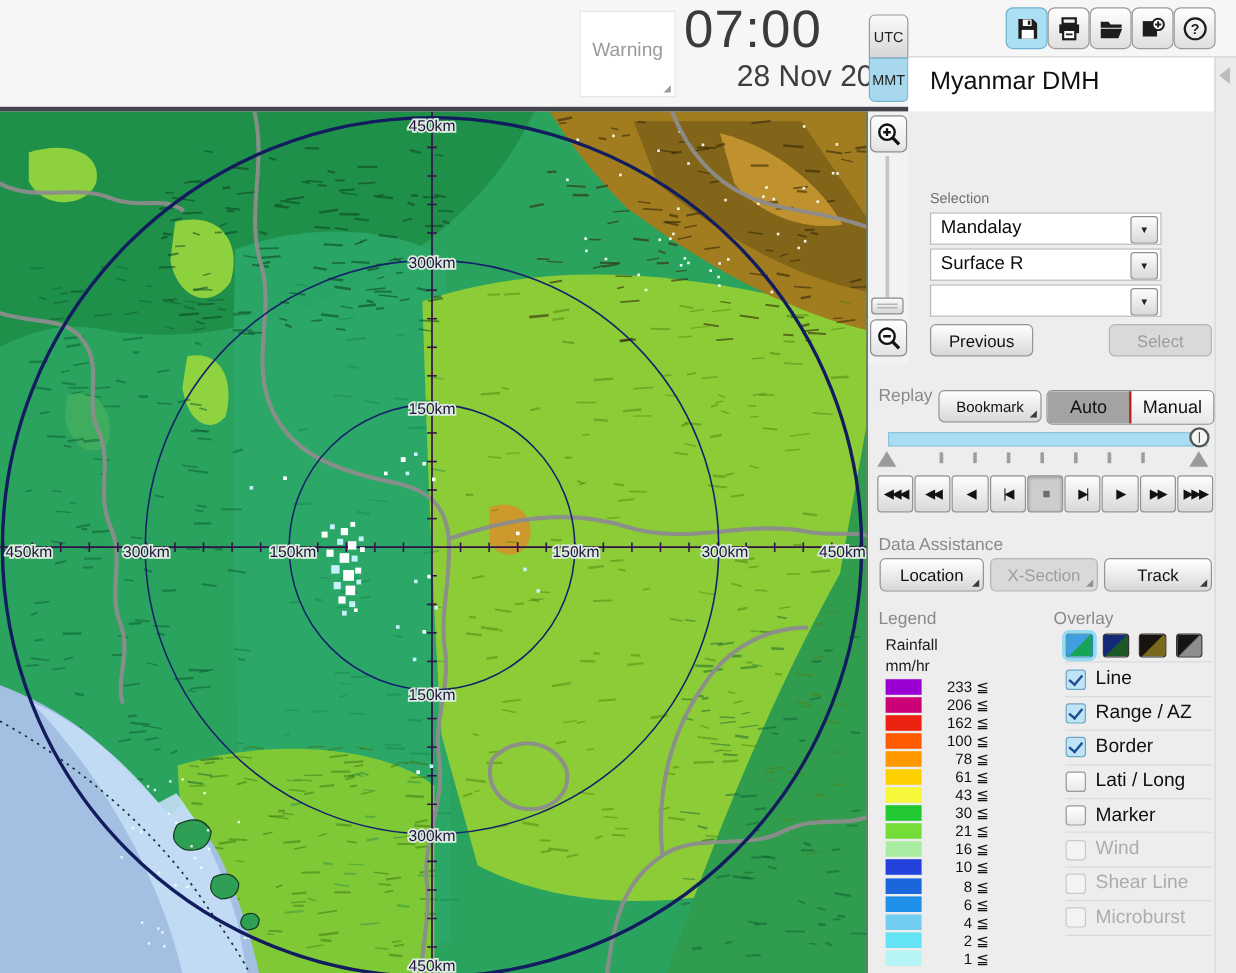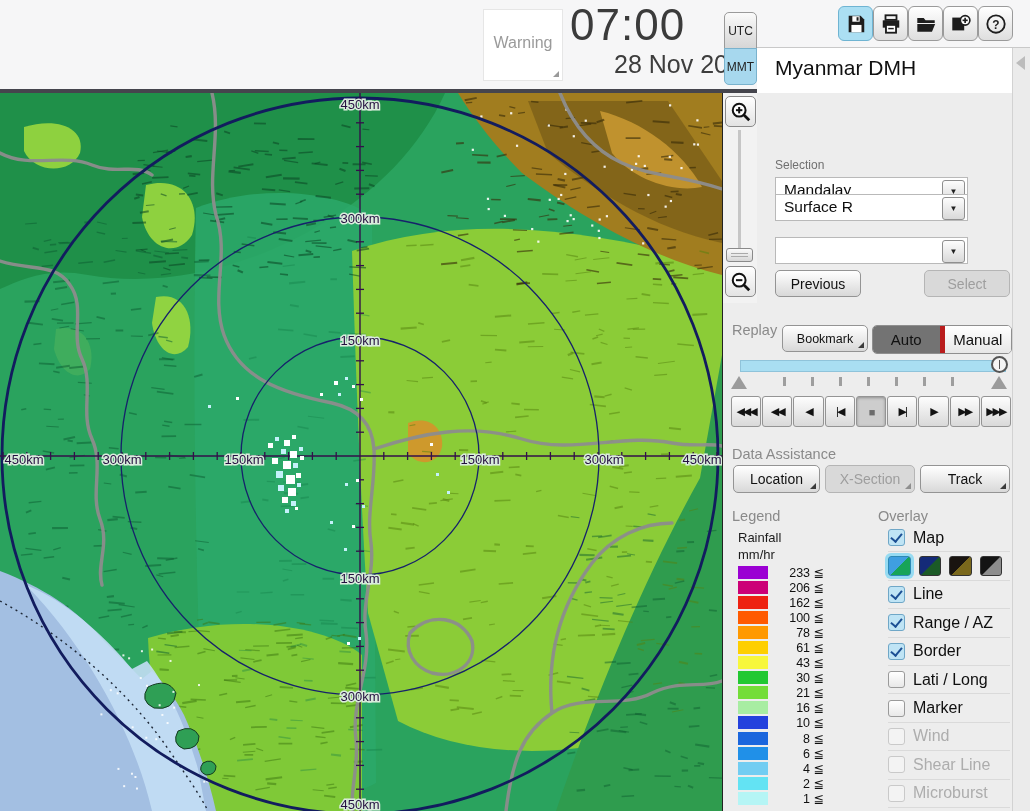--- a/index.html
+++ b/index.html
@@ -48,21 +48,21 @@
        display:flex;align-items:center;justify-content:center;font-size:14px;color:#111;box-sizing:border-box;}
   .btn.disabled{background:#d9d9d9;color:#9e9e9e;border-color:#b5b5b5;}
   #btn-previous{left:775px;top:270px;width:86px;height:27px;}
   #btn-select{left:924px;top:270px;width:86px;height:27px;}
   
   #replay-label{left:732px;top:322px;font-size:14.5px;color:#8a8a8a;}
   #btn-bookmark{left:782px;top:325px;width:86px;height:27px;font-size:12.5px;position:absolute;}
   #seg{left:872px;top:325px;width:138px;height:27px;border:1px solid #8f8f8f;border-radius:5px;
        overflow:hidden;display:flex;background:#fff;}
   .seg-half{flex:1;display:flex;align-items:center;justify-content:center;font-size:15px;color:#111;}
-  #seg-auto{background:#737373;border-right:5px solid #b91c1c;}
+  #seg-auto{background:#a3a3a3;border-right:2px solid #b91c1c;}
   #seg-manual{background:linear-gradient(#ffffff,#e7e7e7);}
   #rp-track{left:740px;top:360px;width:266px;height:12px;background:#a9def2;border:1px solid #8fc3da;box-sizing:border-box;}
   #rp-handle{left:991px;top:356px;width:17px;height:17px;border:2px solid #555;border-radius:50%;
              background:#f5f5f5;box-sizing:border-box;}
   #rp-handle::after{content:"";position:absolute;left:6px;top:2px;width:1px;height:9px;background:#555;}
   .end-tri{width:0;height:0;border-left:8px solid transparent;border-right:8px solid transparent;
            border-bottom:13px solid #9b9b9b;}
   .tick{position:absolute;top:377px;width:3px;height:9px;background:#9e9e9e;}
   #playback{left:731px;top:396px;width:280px;height:31px;display:flex;gap:1px;}
   .pbtn{flex:1;border:1px solid #949494;border-radius:3px;background:linear-gradient(#fdfdfd,#d9d9d9);
@@ -174,21 +174,21 @@
   <div id="panel-bg" class="abs"></div>
   <div id="panel-bg2" class="abs"></div>
 
 
   <div id="sel-label" class="abs">Selection</div>
   <div id="dropdowns">
       <div class="dd-row abs" style="top: 177px;">
         <div class="dd-text">Mandalay</div>
         <div class="dd-btn">▼</div>
       </div>
-      <div class="dd-row abs" style="top: 194px;">
+      <div class="dd-row abs" style="top: 207px;">
         <div class="dd-text">Surface R</div>
         <div class="dd-btn">▼</div>
       </div>
       <div class="dd-row abs" style="top: 237px;">
         <div class="dd-text"></div>
         <div class="dd-btn">▼</div>
       </div>
     </div>
 
   <div id="btn-previous" class="btn abs">Previous</div>
@@ -309,24 +309,20 @@
         <div class="lg-sw" style="background: rgb(99, 227, 243);"></div>
         <div class="lg-val">2 ≦</div>
       </div>
       <div class="lg-row">
         <div class="lg-sw" style="background: rgb(181, 245, 245);"></div>
         <div class="lg-val">1 ≦</div>
       </div>
     </div>
 
   <div id="overlay-rows" class="abs">
-      <div class="ov-row">
-        <div class="cb checked"></div>
-        <div class="ov-lab">Map</div>
-      </div>
       <div class="ov-row">
         <div class="style-btn sel" style="background: linear-gradient(135deg, rgb(63, 159, 224) 49%, rgb(23, 164, 87) 51%);"></div>
         <div class="style-btn" style="background: linear-gradient(135deg, rgb(20, 42, 120) 49%, rgb(27, 90, 38) 51%);"></div>
         <div class="style-btn" style="background: linear-gradient(135deg, rgb(25, 20, 16) 49%, rgb(122, 104, 28) 51%);"></div>
         <div class="style-btn" style="background: linear-gradient(135deg, rgb(20, 20, 20) 49%, rgb(141, 141, 141) 51%);"></div>
       </div>
       <div class="ov-row">
         <div class="cb checked"></div>
         <div class="ov-lab">Line</div>
       </div>

